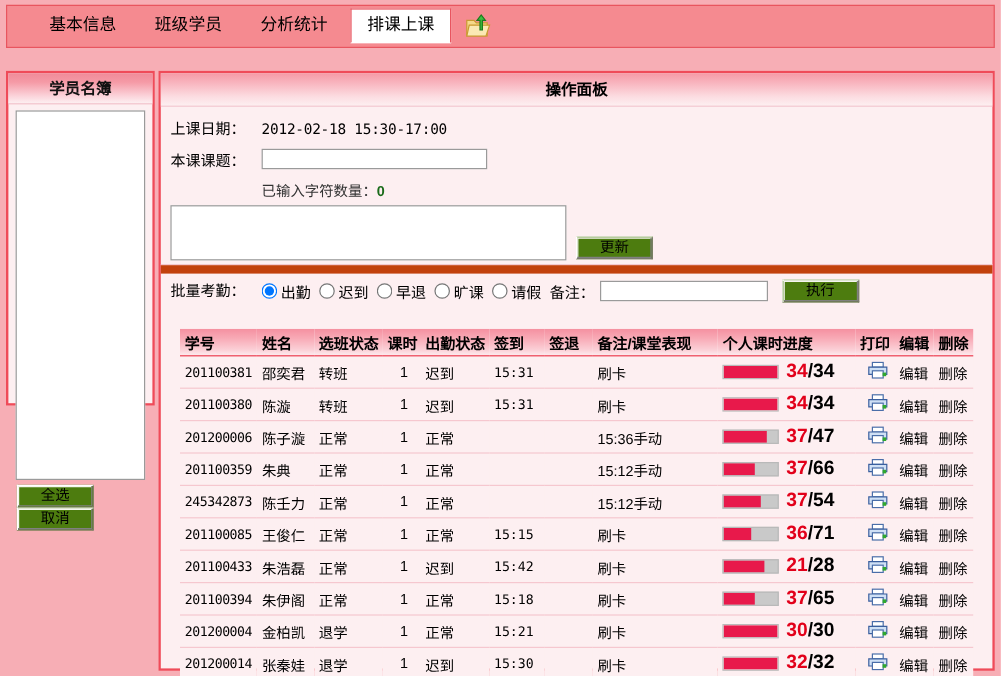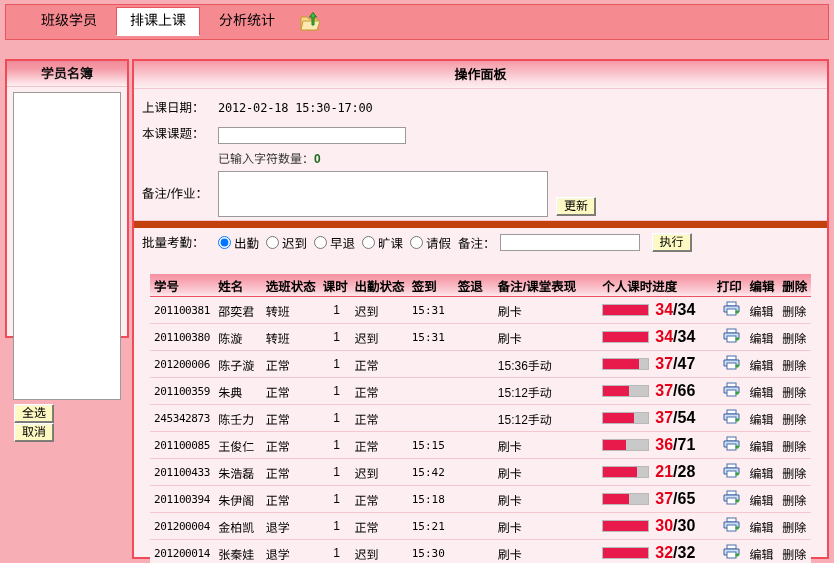--- a/index.html
+++ b/index.html
@@ -93,26 +93,26 @@
     box-sizing: border-box;
     overflow: auto;
   }
   .left-buttons {
     margin-top: 4px;
     padding-left: 7px;
   }
   .winbtn {
     font-family: "Liberation Sans", sans-serif;
     font-size: 12px;
-    background: #fef9c3;
+    background: #4d7c0f;
     border: 1px solid #7b7b6f;
     border-top-color: #fff;
     border-left-color: #fff;
     box-shadow: inset -1px -1px 0 #808080, inset 1px 1px 0 #f5f5f0;
-    padding: 1px 7px;
+    padding: 1px 19px;
     cursor: pointer;
     color: #000;
     line-height: 15px;
   }
   .left-buttons .winbtn { margin-right: 24px; }
 
   
   .right-panel {
     position: absolute;
     left: 132px;
@@ -132,21 +132,21 @@
     background: linear-gradient(to bottom, #f59aa6 0%, #f8b3bd 28%, #fcdce1 72%, #fdeff1 100%);
     border-bottom: 1px solid #f3c8d0;
   }
 
   .form-area {
     padding: 6px 0 0 0;
     border-bottom: 1px solid #f3c8d0;
   }
   .form-row {
     display: flex;
-    align-items: flex-end;
+    align-items: flex-start;
     padding: 3px 0 3px 8px;
   }
   .form-label {
     width: 76px;
     flex: 0 0 76px;
     text-align: left;
     font-size: 12.5px;
     line-height: 20px;
     color: #000;
     white-space: nowrap;
@@ -274,23 +274,24 @@
 
   .lnk { color: #000; text-decoration: none; cursor: pointer; }
 
   .printer-icon { display: inline-block; vertical-align: middle; cursor: pointer; }
 </style>
 </head>
 <body>
 
 <div class="tabbar">
   <div class="tabbar-inner">
+    <div class="tab">基本信息</div>
     <div class="tab">班级学员</div>
+    <div class="tab">分析统计</div>
     <div class="tab active">排课上课</div>
-    <div class="tab">分析统计</div>
     <span class="tab-icon">
       <svg width="22" height="22" viewBox="0 0 22 22">
         <path d="M1 6 L1 19 L18 19 L18 8 L9 8 L7 6 Z" fill="#f6d98a" stroke="#c99a30" stroke-width="1"></path>
         <path d="M3 10 L20 10 L17 19 L1 19 Z" fill="#fbe9b4" stroke="#c99a30" stroke-width="1"></path>
         <path d="M12 14 L12 6 L9.5 6 L13 1.5 L16.5 6 L14 6 L14 14 Z" fill="#3fbf3f" stroke="#1d7a1d" stroke-width="1"></path>
       </svg>
     </span>
   </div>
 </div>
 
@@ -315,21 +316,20 @@
     <div class="form-row">
       <div class="form-label">本课课题：</div>
       <input class="txtinput topic-input" type="text" value="" style="">
     </div>
 
     <div class="charcount">
       <span>已输入字符数量：</span><b>0</b>
     </div>
 
     <div class="form-row">
-      <div class="form-label" style="line-height:46px;">备注/作业：</div>
       <textarea class="remark-area" style=""></textarea>
       <div class="update-btn-wrap">
         <button class="winbtn">更新</button>
       </div>
     </div>
   </div>
 
   <div class="batch-row">
     <div class="form-label">批量考勤：</div>
 

